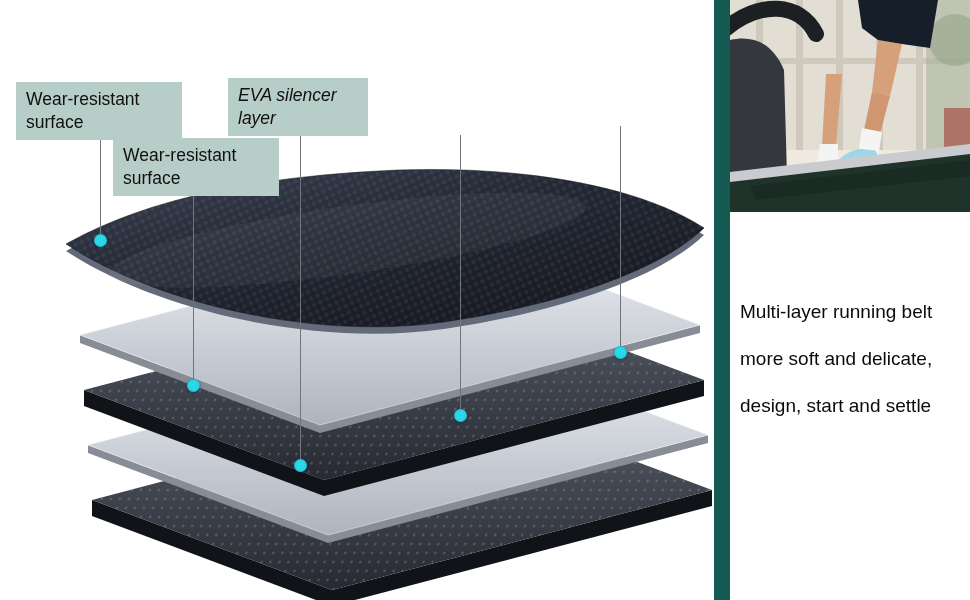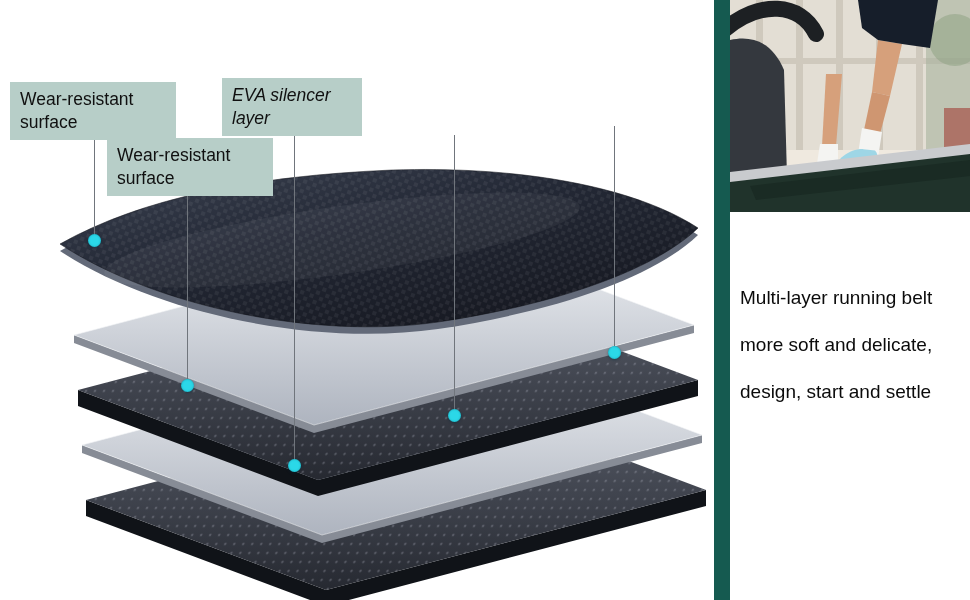--- a/index.html
+++ b/index.html
@@ -1,36 +1,36 @@
 <!DOCTYPE html>
 <html style="--accent: #155a50; --label_bg: #b7cec8; --marker: #2bd8e8;"><head>
 <meta charset="utf-8">
 <style>
   html,body{margin:0;padding:0;background:#fff;}
   .canvas{
     position:relative;width:970px;height:600px;background:#ffffff;
     font-family:"Liberation Sans",sans-serif;overflow:hidden;
   }
-  .diagram{position:absolute;left:2px;top:0;width:714px;height:600px;}
+  .diagram{position:absolute;left:8px;top:0;width:714px;height:600px;}
   .diagram > svg{position:absolute;left:0;top:0;}
   .callout{
     position:absolute;background:var(--label_bg,#b7cec8);color:#101010;
     font-size:17.5px;line-height:1.3;padding:6px 10px;z-index:6;box-sizing:border-box;
   }
   .callout.single{padding:10px 12px;}
   .leader{position:absolute;width:1px;background:#70757c;z-index:4;}
   .dot{
     position:absolute;width:13px;height:13px;border-radius:50%;
     background:var(--marker,#2bd8e8);z-index:5;
     box-shadow:0 1px 3px rgba(0,40,60,.45), inset 0 0 2px rgba(0,90,110,.5);
   }
   .accent-bar{position:absolute;left:714px;top:0;width:16px;height:600px;background:var(--accent,#155a50);}
   .side{position:absolute;left:730px;top:0;width:240px;height:600px;background:#fff;}
   .photo{position:absolute;left:0;top:0;width:240px;height:212px;overflow:hidden;background:#e3ded4;}
-  .side-text{position:absolute;left:10px;top:274px;width:228px;color:#0b0b0b;}
+  .side-text{position:absolute;left:10px;top:288px;width:228px;color:#0b0b0b;}
   .side-text p{margin:0;font-size:19px;line-height:47px;white-space:nowrap;}
 </style>
 </head>
 <body>
 
 <div class="canvas">
 
   <div class="diagram">
 
     <svg width="714" height="600" viewBox="0 0 714 600">

